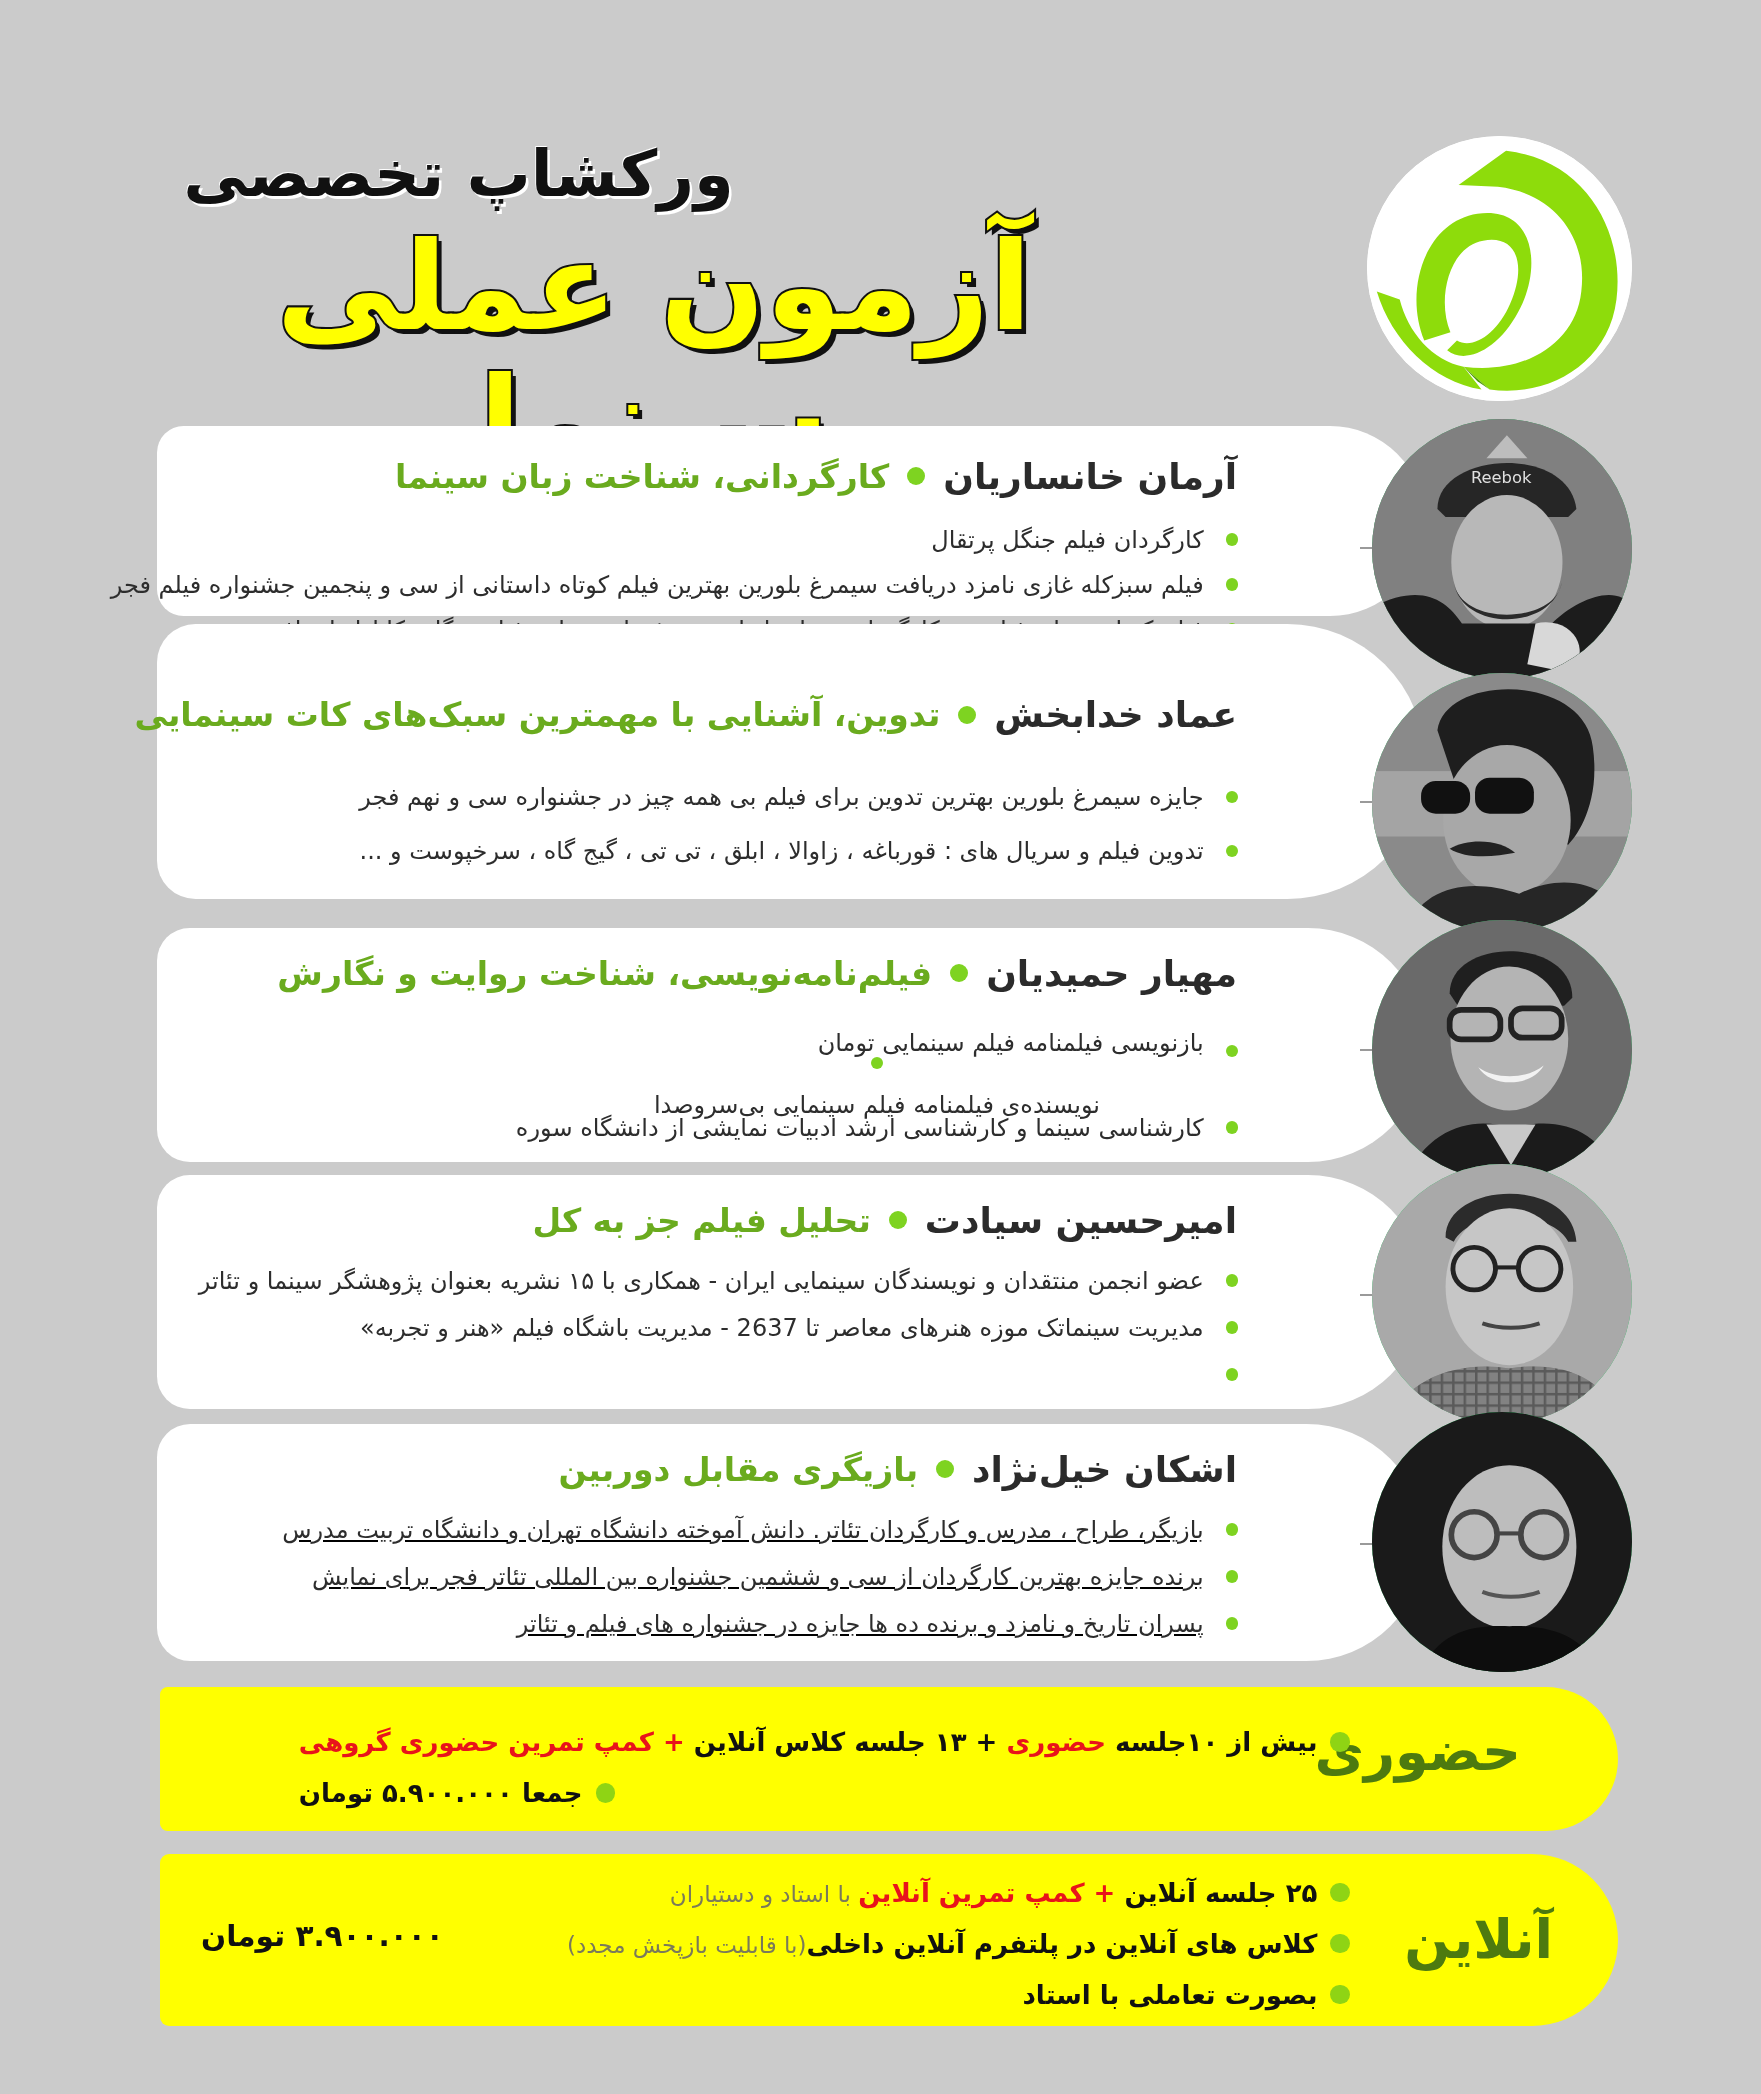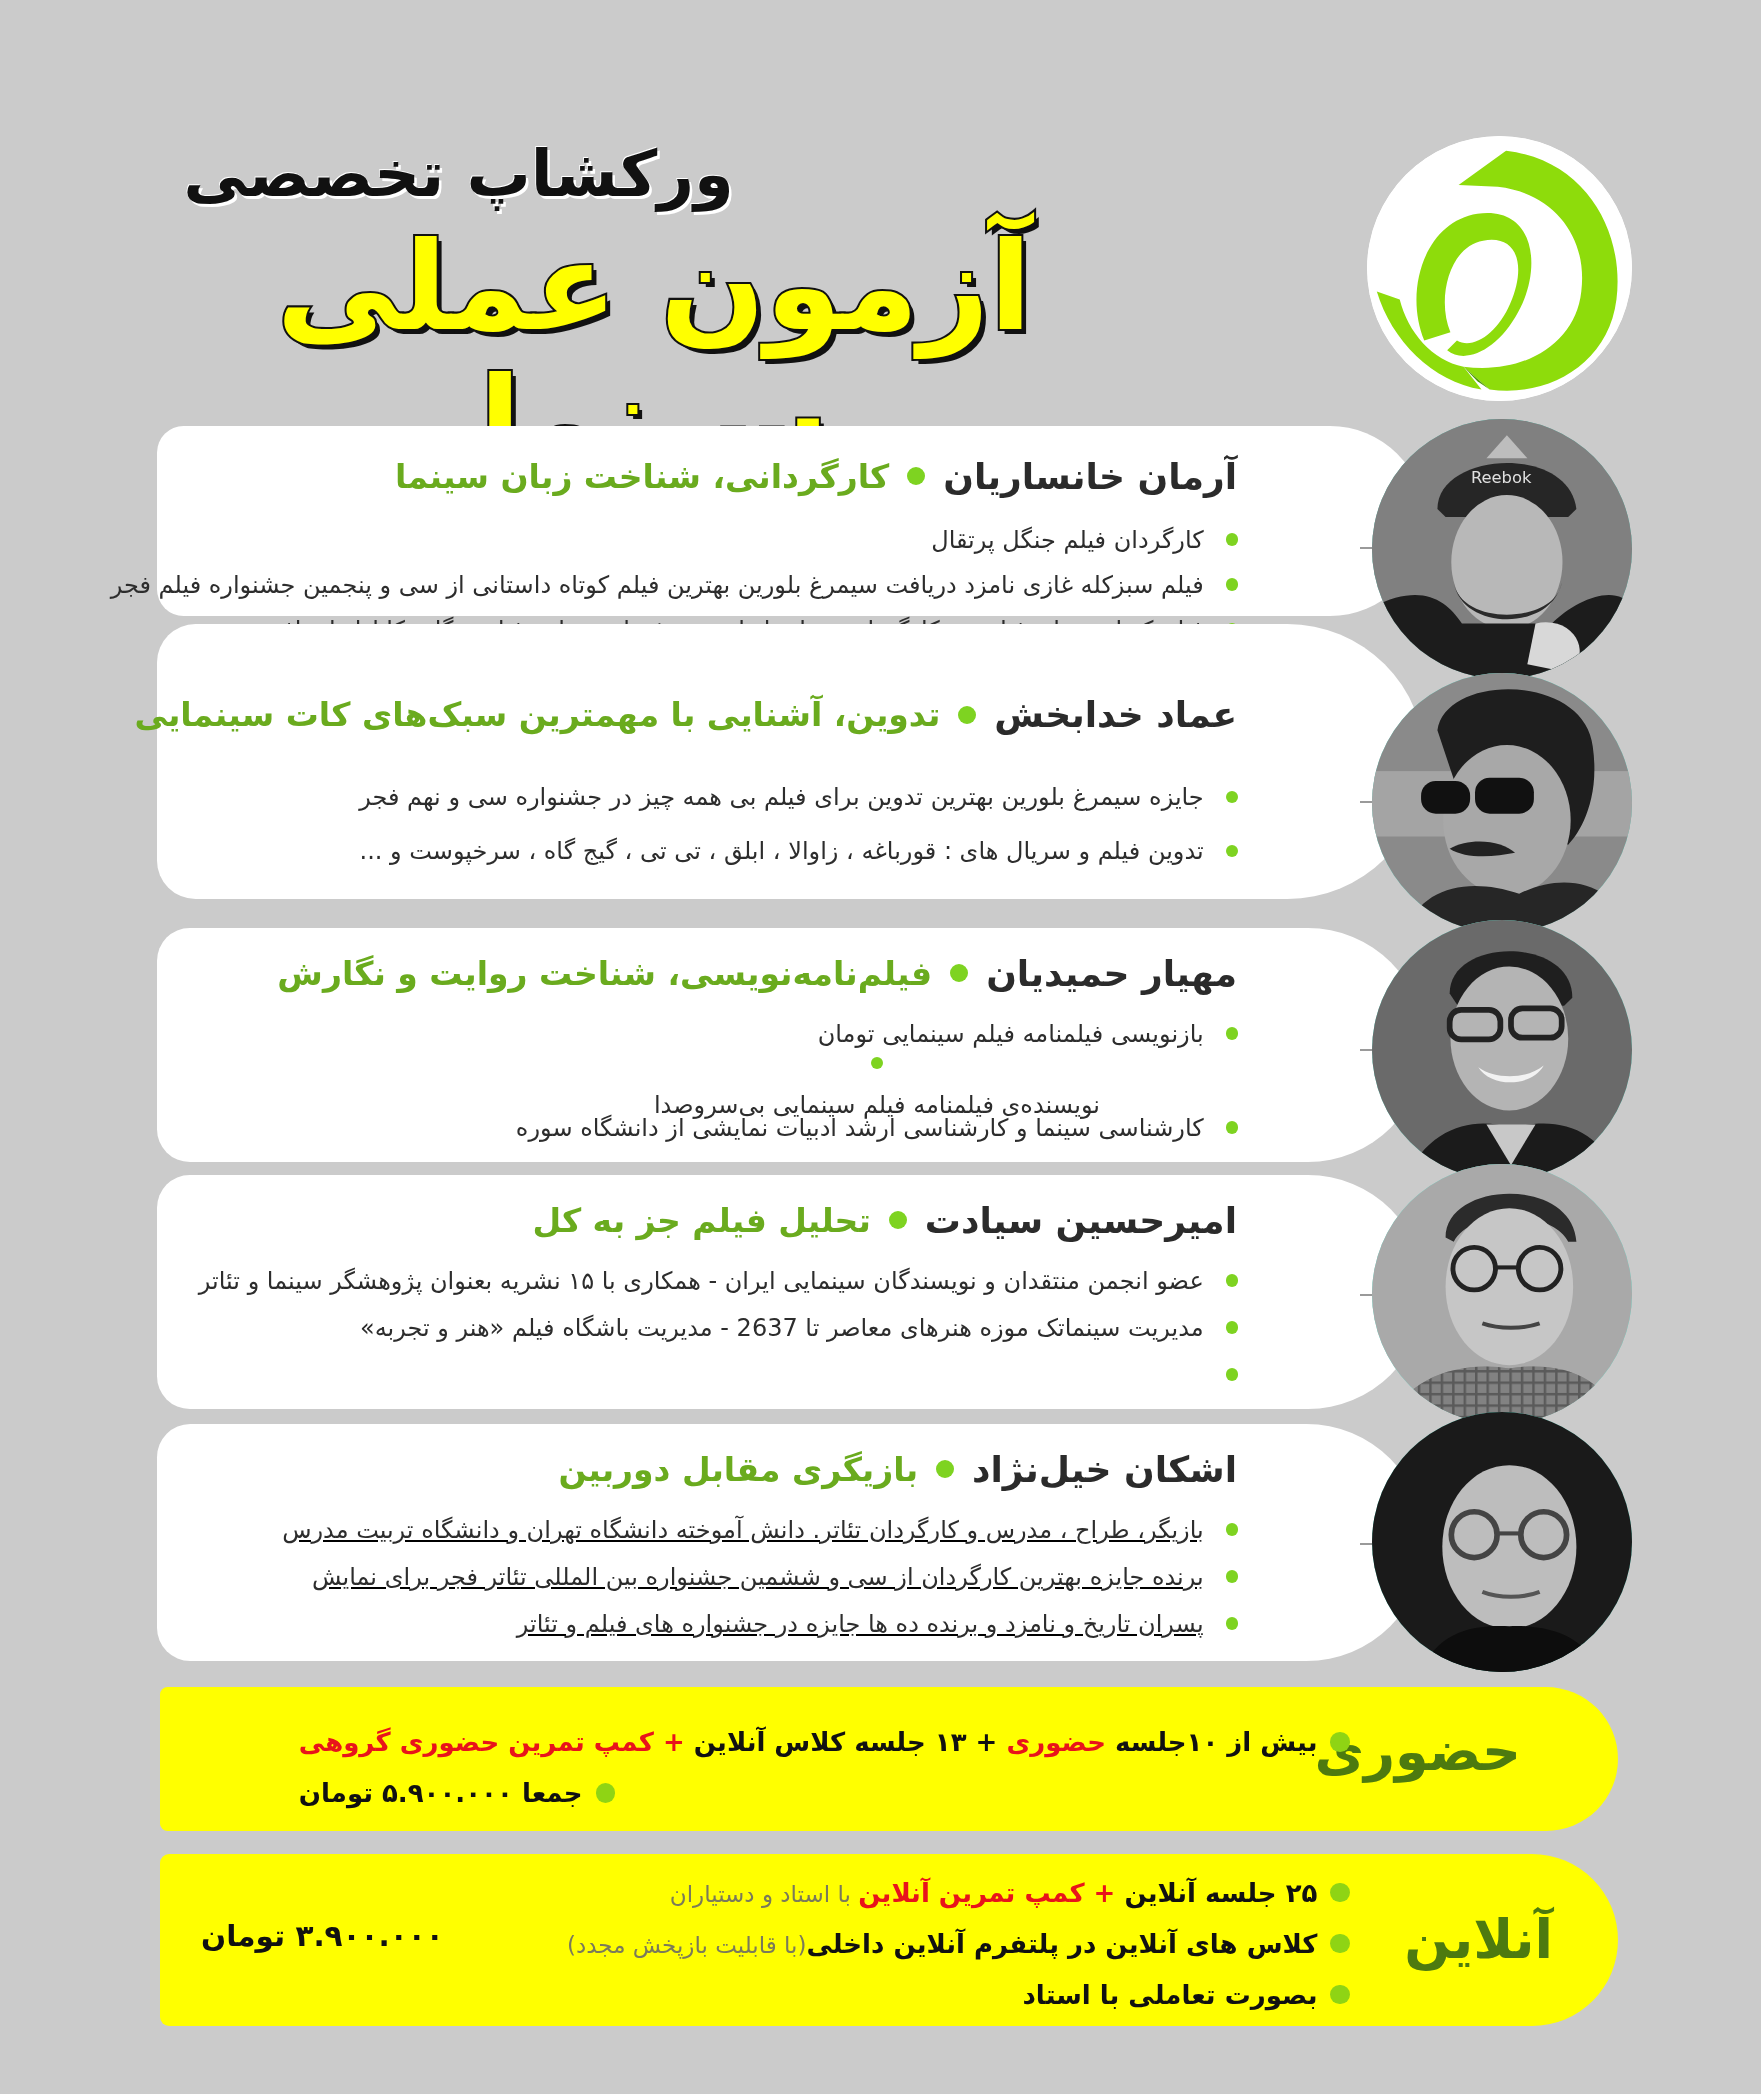--- a/index.html
+++ b/index.html
@@ -70,21 +70,21 @@
   .connector {
     position: absolute;
     right: 0; width: 65px; height: 1.6px; background: #9a9a9a;
   }
 
   .photo {
     position: absolute;
     left: 1372px; width: 260px; height: 260px;
     border-radius: 50%;
     overflow: hidden;
-    background: #5eead4;
+    background: #22c55e;
     text-decoration: underline;
   }
   .photo svg { width: 100%; height: 100%; display: block; }
 
   
   .price-box {
     position: absolute;
     left: 160px; width: 1458px;
     background: #ffff00;
     border-radius: 14.7px 139px 139px 14.7px;
@@ -193,21 +193,21 @@
 </div>
 
 <div class="card" style="top:928px;height:234px;">
   <div class="card-head" style="top:24.5px;">
     <span class="inst-name">مهیار حمیدیان</span>
     <span class="dot-big"></span>
     <span class="inst-topic">فیلم‌نامه‌نویسی، شناخت روایت و نگارش</span>
   </div>
   <div class="connector" style="top:121px;"></div>
   <ul class="bullets" style="top:82px;">
-    <li style="height:47px;">
+    <li style="height:47px;align-items:flex-end;">
         <span class="dot-sm"></span>
         <span>بازنویسی فیلمنامه فیلم سینمایی تومان</span>
       </li>
     <li style="height:47px;flex-direction:column;">
         <span class="dot-sm"></span>
         <span>نویسنده‌ی فیلمنامه فیلم سینمایی بی‌سروصدا</span>
       </li>
     <li style="height:47px;">
         <span class="dot-sm"></span>
         <span>کارشناسی سینما و کارشناسی ارشد ادبیات نمایشی از دانشگاه سوره</span>

